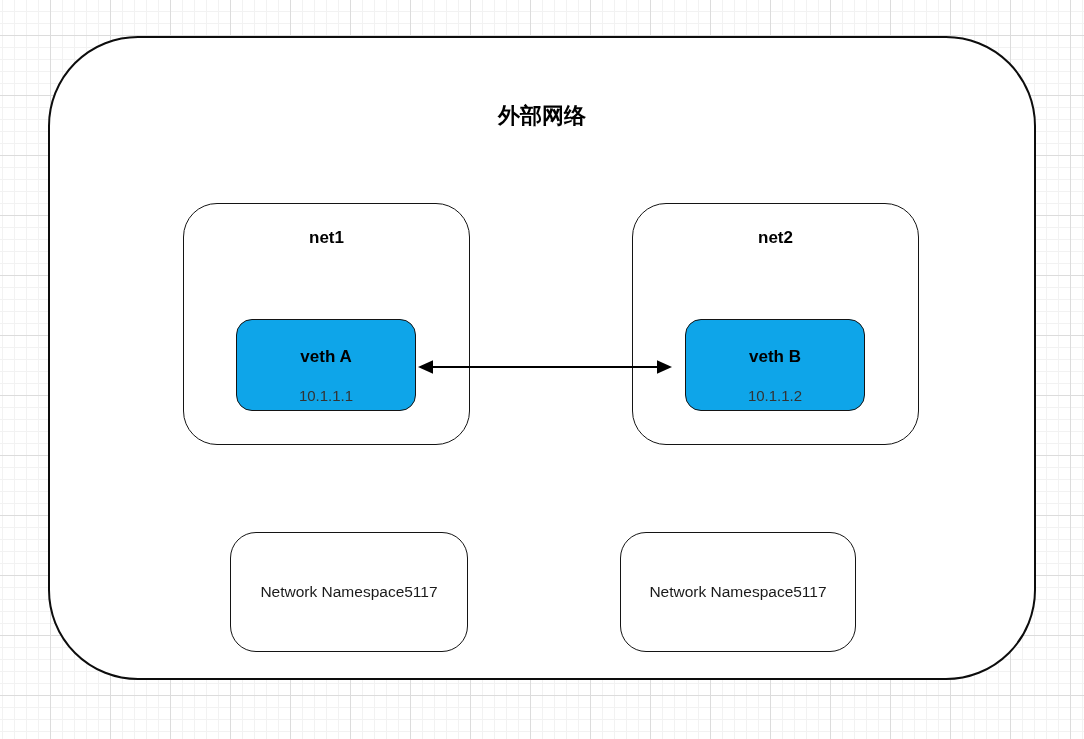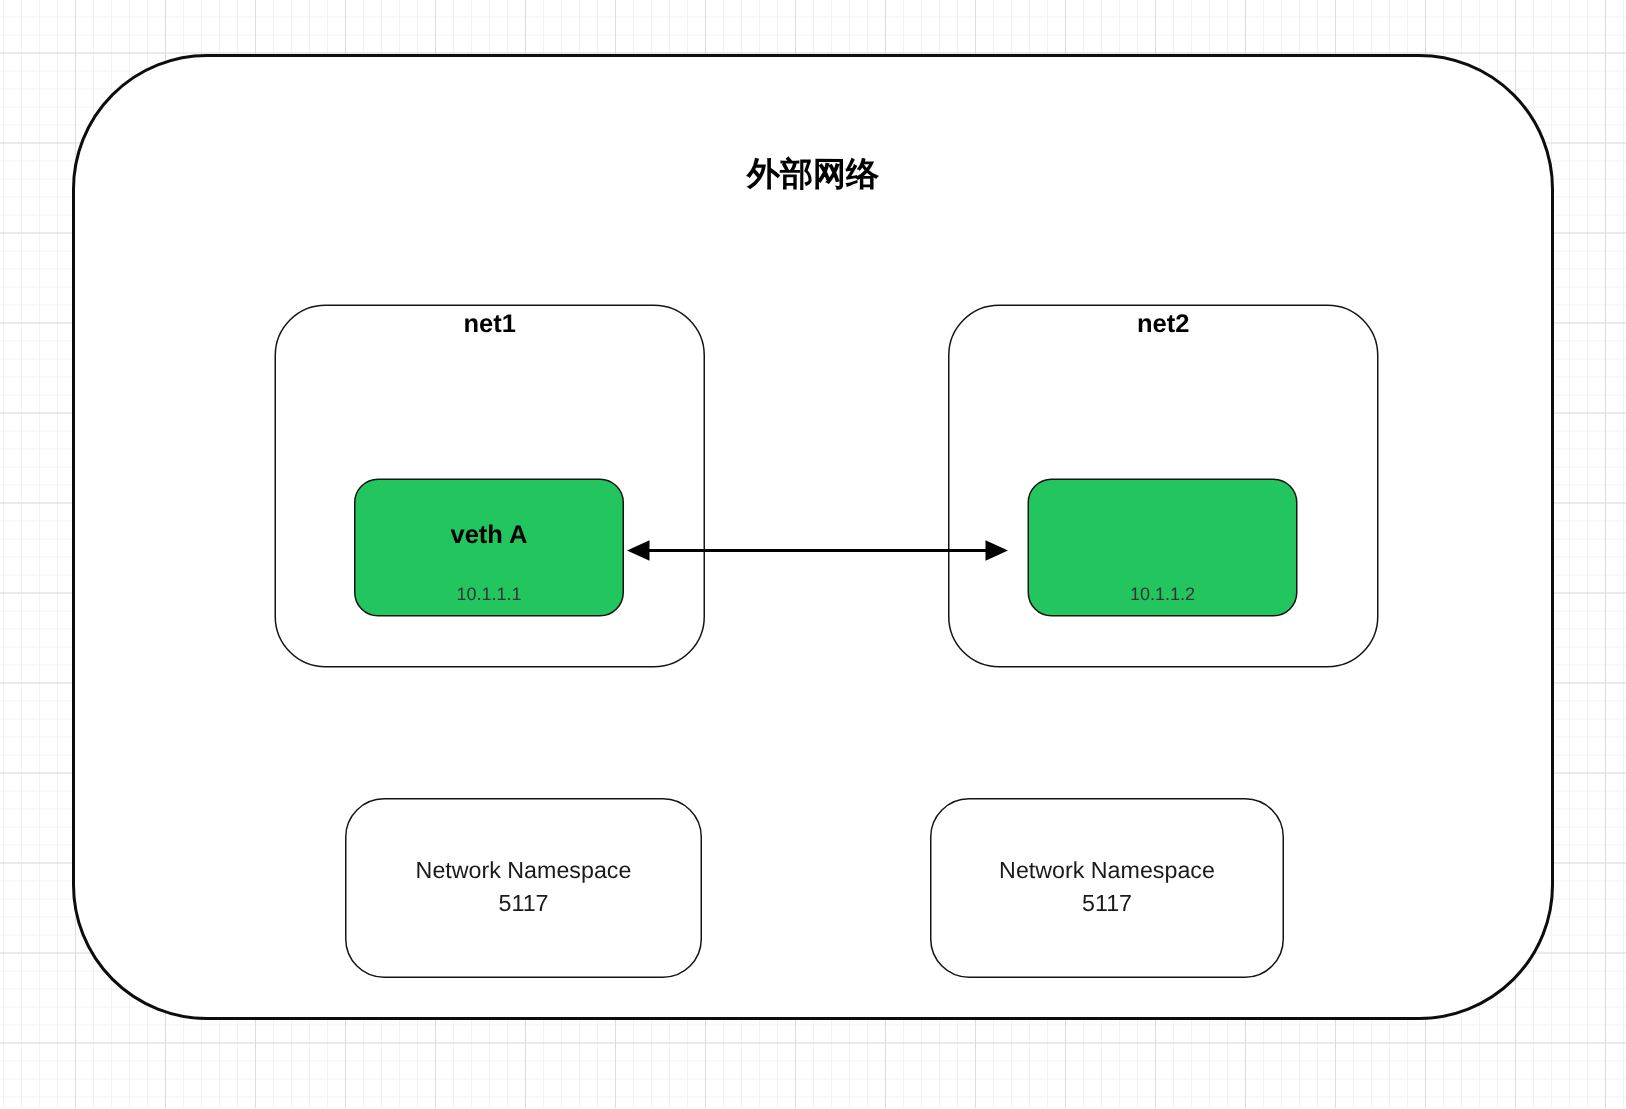--- a/index.html
+++ b/index.html
@@ -46,69 +46,69 @@
     top: 203px;
     width: 287px; height: 242px;
     background: #ffffff;
     border: 1.5px solid #141414;
     border-radius: 34px;
     box-sizing: border-box;
   }
   .net-box.net1 { left: 183px; }
   .net-box.net2 { left: 632px; }
   .net-label {
-    margin-top: 2px;
+    margin-top: 24px;
     text-align: center;
     font-size: 17px;
     font-weight: bold;
     color: #000000;
   }
   .veth-box {
     position: absolute;
     left: 52px; top: 115px;
     width: 180px; height: 92px;
-    background: #22c55e;
+    background: #0ea5e9;
     border: 1.5px solid #141414;
     border-radius: 16px;
     box-sizing: border-box;
   }
   .veth-name {
     position: absolute;
     left: 0; top: 26px;
     width: 100%;
     text-align: center;
     font-size: 17px;
     font-weight: bold;
     line-height: 22px;
     color: #000000;
   }
   .veth-ip {
     position: absolute;
     left: 0; top: 67px;
     width: 100%;
     text-align: center;
-    font-size: 12px;
+    font-size: 15px;
     line-height: 18px;
     color: #333333;
   }
   .conn-arrow {
     position: absolute;
     left: 417px; top: 356px;
     width: 256px; height: 22px;
   }
   .ns-box {
     position: absolute;
     top: 532px;
     height: 120px;
     background: #ffffff;
     border: 1.5px solid #141414;
     border-radius: 26px;
     box-sizing: border-box;
     display: flex;
-    flex-direction: column;
+    flex-direction: row;
     align-items: center;
     justify-content: center;
     text-align: center;
     font-size: 15.5px;
     line-height: 22px;
     color: #1a1a1a;
   }
   .ns-box.ns1 { left: 230px; width: 238px; }
   .ns-box.ns2 { left: 620px; width: 236px; }
 </style>
@@ -127,20 +127,21 @@
     <div class="net-label">net1</div>
     <div class="veth-box">
       <div class="veth-name">veth A</div>
       <div class="veth-ip">10.1.1.1</div>
     </div>
   </div>
 
   <div class="net-box net2">
     <div class="net-label">net2</div>
     <div class="veth-box">
+      <div class="veth-name">veth B</div>
       <div class="veth-ip">10.1.1.2</div>
     </div>
   </div>
 
   <svg class="conn-arrow" viewBox="0 0 256 22" xmlns="http://www.w3.org/2000/svg">
     <line x1="13" y1="11" x2="243" y2="11" stroke="#000000" stroke-width="2"></line>
     <polygon points="1,11 16,4.2 16,17.8" fill="#000000"></polygon>
     <polygon points="255,11 240,4.2 240,17.8" fill="#000000"></polygon>
   </svg>
 

